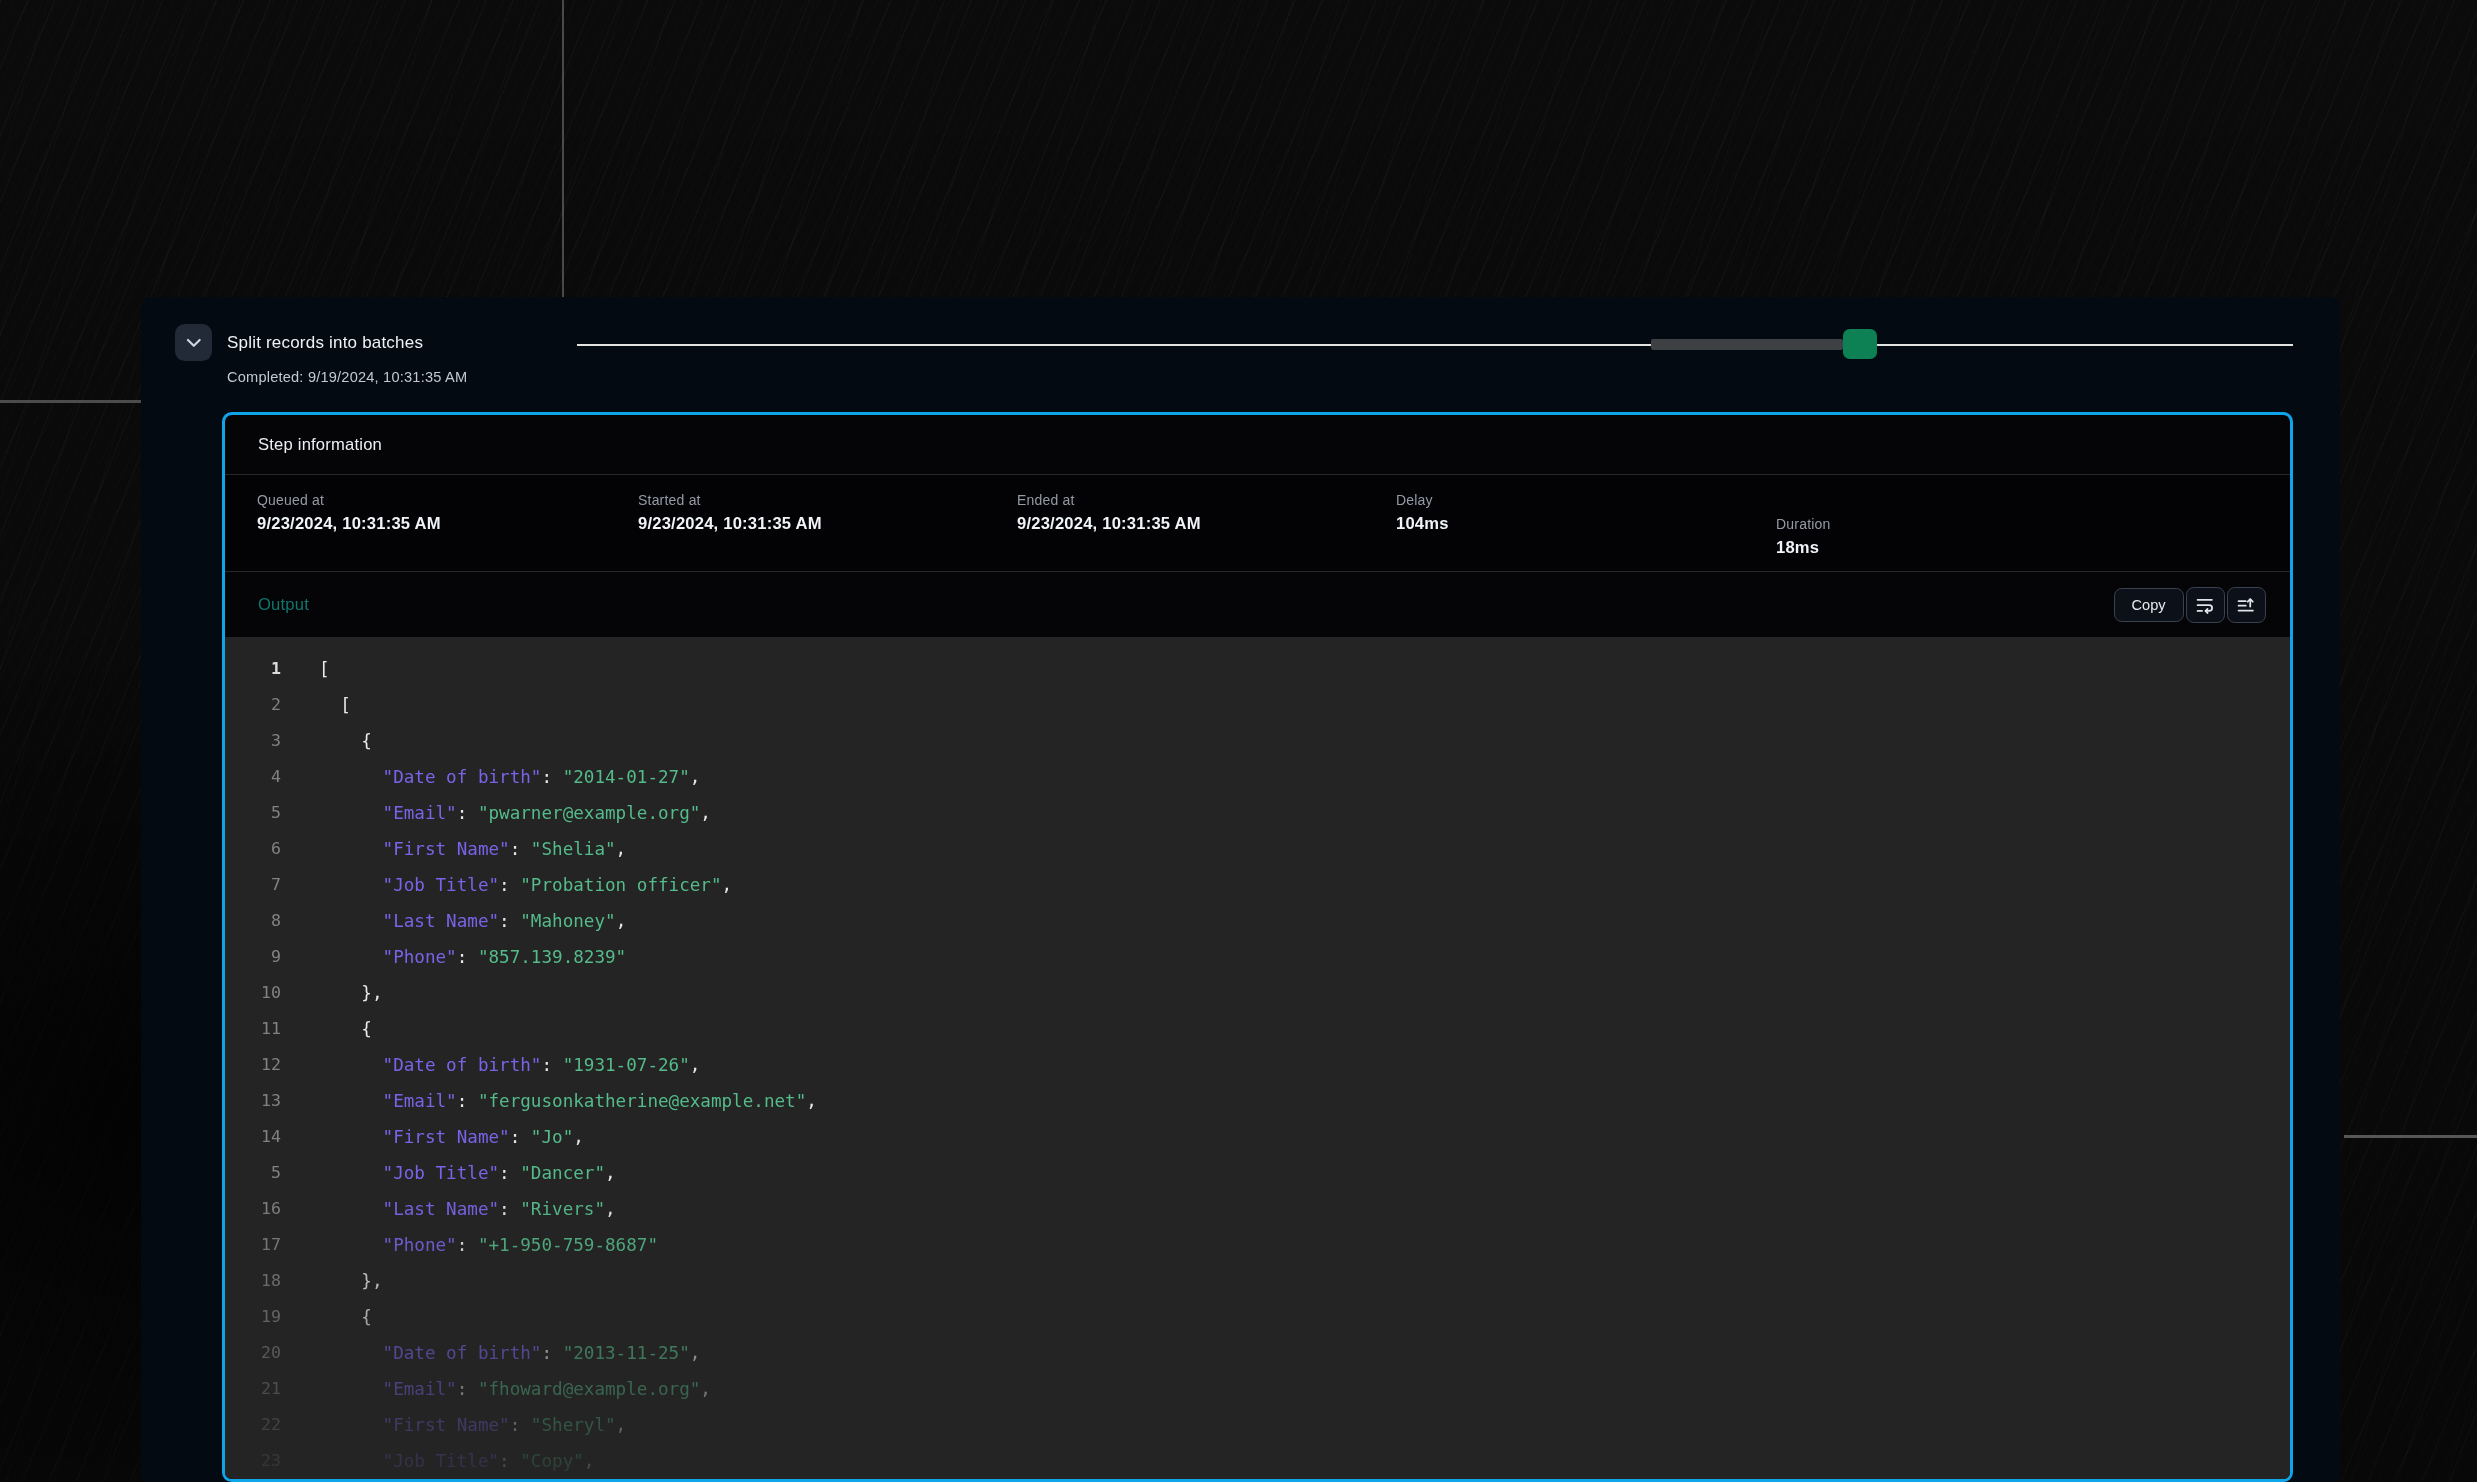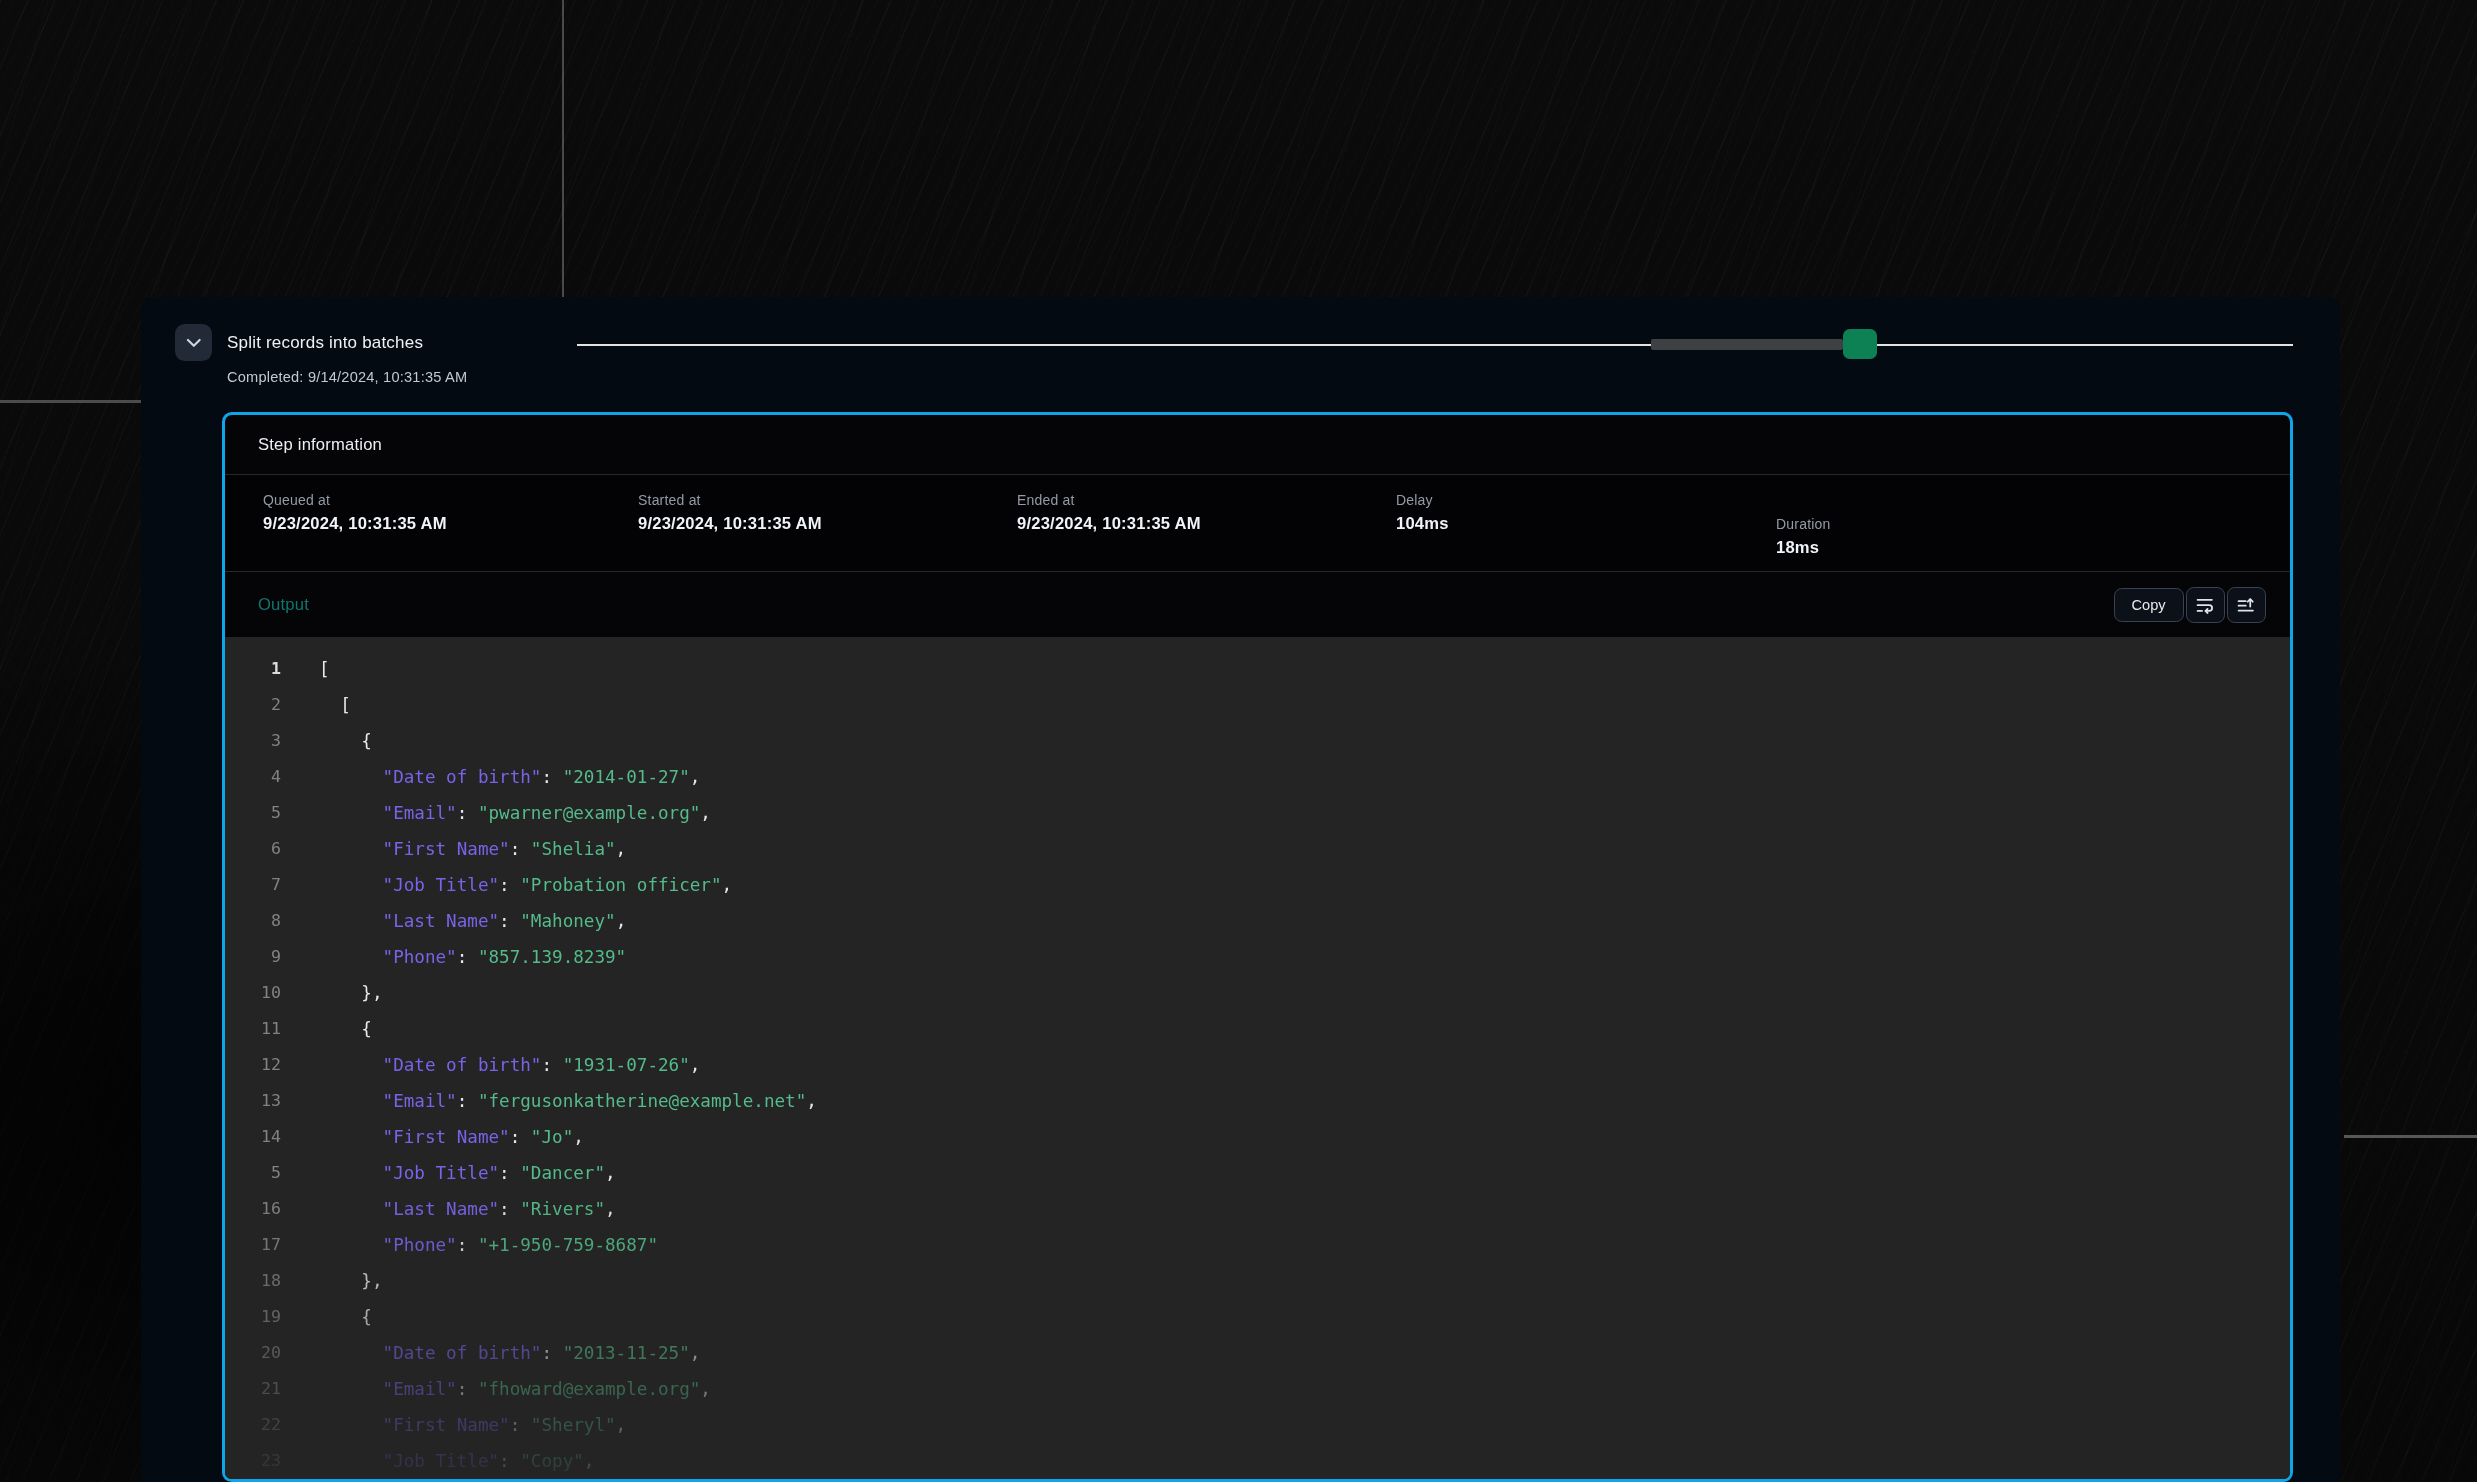--- a/index.html
+++ b/index.html
@@ -61,21 +61,21 @@
   .card-header {
     height:60px; display:flex; align-items:center; padding-left:33px;
     border-bottom:1px solid #27272c;
   }
   .card-header .label { color:#eceff4; font-size:16.6px; font-weight:500; letter-spacing:0.2px; }
 
   .meta-row { position:relative; height:97px; border-bottom:1px solid #27272c; background:#030305; }
   .meta-col { position:absolute; top:16.6px; }
   .meta-col .m-label { color:#949ba6; font-size:14px; letter-spacing:0.2px; }
   .meta-col .m-value { color:#f0f3f7; font-size:16.6px; font-weight:700; margin-top:6.8px; letter-spacing:0.2px; }
-  .meta-col.c0 { left:38px; }   .meta-col.c1 { left:413px; }
+  .meta-col.c0 { left:32px; }   .meta-col.c1 { left:413px; }
   .meta-col.c2 { left:792px; }  .meta-col.c3 { left:1171px; }
   .meta-col.c4 { left:1551px;margin-top:24px; }
 
   .output-row { position:relative; height:65px; display:flex; align-items:center; }
   .output-row .label { margin-left:33px; color:#0f766e; font-size:16.6px; letter-spacing:0.2px; }
   .output-actions { position:absolute; right:24.4px; top:0; height:65px; display:flex; align-items:center; gap:2px; }
   .btn {
     height:34px; background:#0c1018; border:1.5px solid #3a4150; border-radius:7.8px;
     color:#e7eaf0; cursor:pointer; display:flex; align-items:center; justify-content:center;
   }
@@ -110,21 +110,21 @@
 <div class="deco-hline-right"></div>
 
 <div class="panel">
 
   <button class="chevron-btn">
     <svg width="15.6" height="9.8" viewBox="0 0 16 10" fill="none" stroke-width="2.2" stroke-linecap="round" stroke-linejoin="round">
         <polyline points="2,2 8,8 14,2"></polyline>
       </svg>
   </button>
   <div class="step-title">Split records into batches</div>
-  <div class="step-status">Completed: 9/14/2024, 10:31:35 AM</div>
+  <div class="step-status">Completed: 9/19/2024, 10:31:35 AM</div>
 
   <div class="timeline">
     <div class="track"></div>
     <div class="range"></div>
     <div class="handle"></div>
   </div>
 
   <div class="card">
 
     <div class="card-header">

